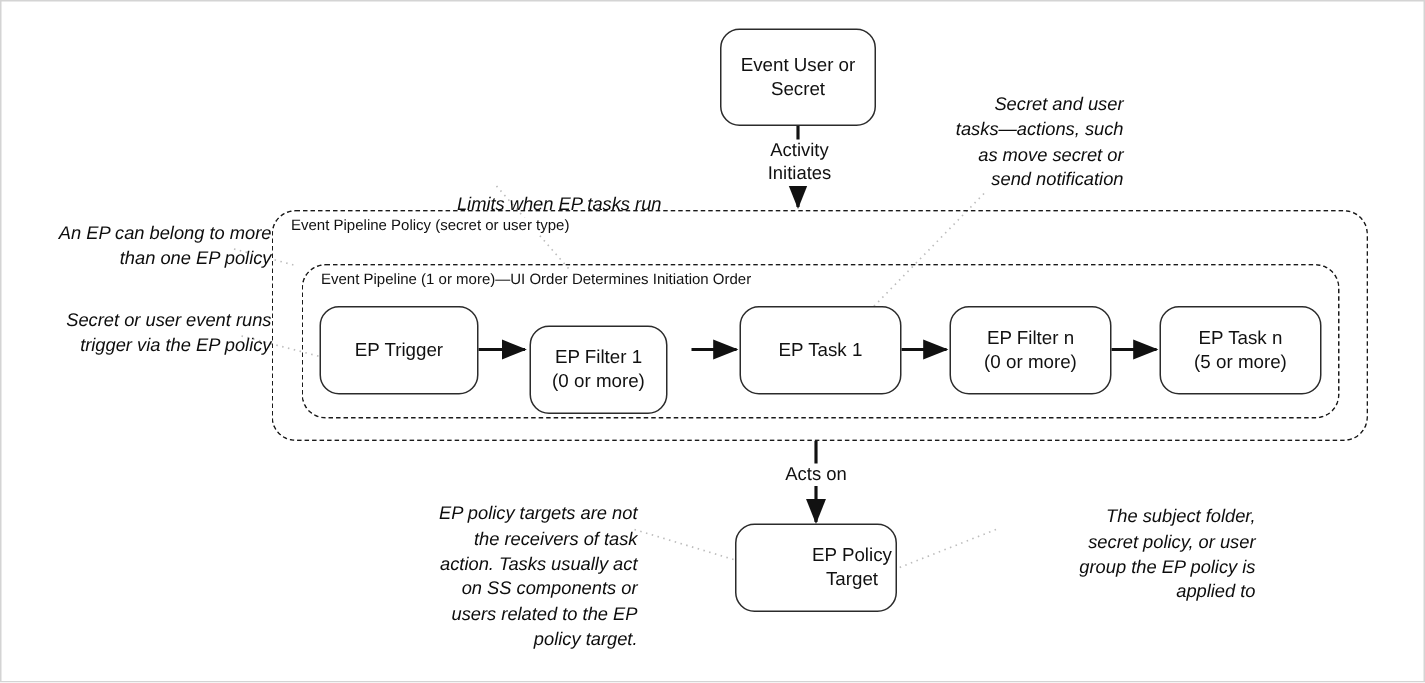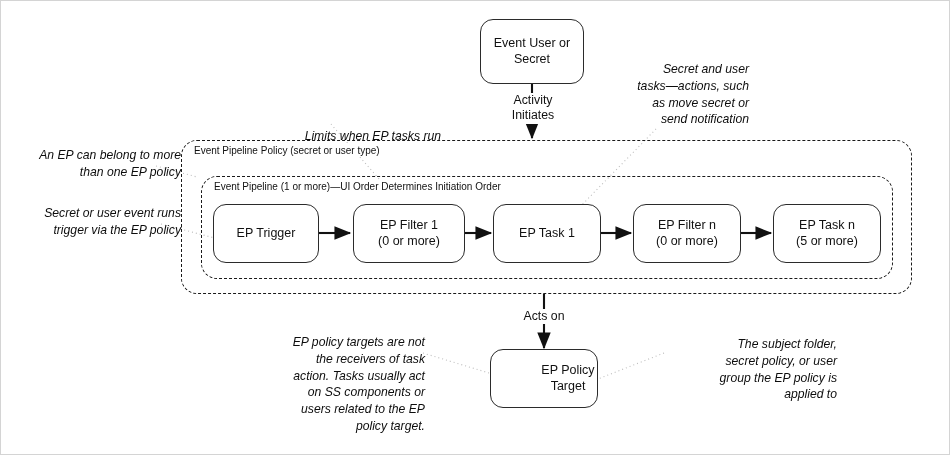--- a/index.html
+++ b/index.html
@@ -129,21 +129,21 @@
   </div>
 
   <div class="dashbox" style="left:200px; top:175px; width:692px; height:103px;">
     <span class="boxtitle">Event Pipeline (1 or more)—UI Order Determines Initiation Order</span>
   </div>
 
   <div class="node" style="left:212px; top:203px; width:106px; height:59px;">
     <span class="nlabel">EP Trigger</span>
   </div>
 
-  <div class="node" style="left:352px; top:203px; width:112px; height:59px;">
+  <div class="node" style="left:352px; top:216px; width:92px; height:59px;">
     <span class="nlabel">EP Filter 1
 (0 or more)</span>
   </div>
 
   <div class="node" style="left:492px; top:203px; width:108px; height:59px;">
     <span class="nlabel">EP Task 1</span>
   </div>
 
   <div class="node" style="left:632px; top:203px; width:108px; height:59px;">
     <span class="nlabel">EP Filter n

